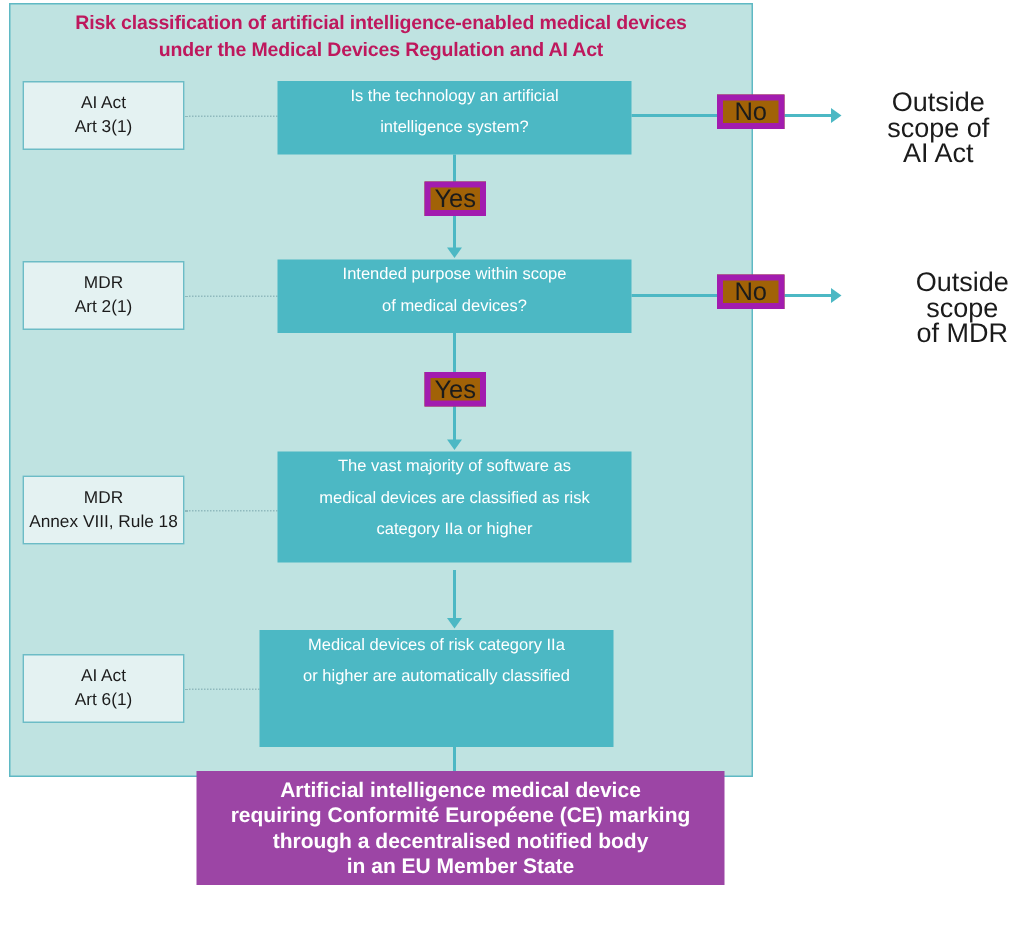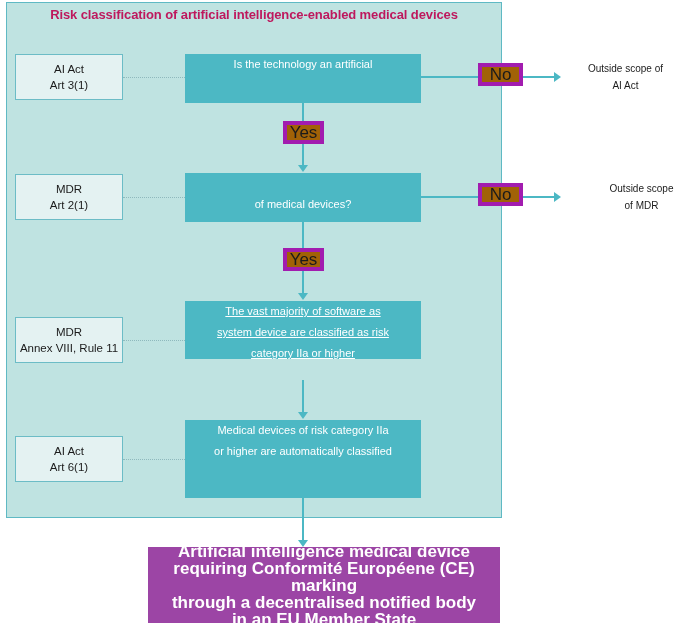--- a/index.html
+++ b/index.html
@@ -116,69 +116,70 @@
   .dotted-line {
     position: absolute;
     height: 0;
     border-top: 1px dotted #8fb9bd;
   }
 
   
   .outside-text {
     position: absolute;
     text-align: center;
-    font-size: 10px;
+    font-size: 18px;
     line-height: 17px;
     color: #1b1b1b;
   }
   .outside-text .txt { display: block; }
 
   
   #purple-box {
     position: absolute;
     left: 131px;
-    top: 547px;
+    top: 514px;
     width: 352px;
     height: 76px;
     background: #9c45a5;
     color: #ffffff;
-    font-size: 17px;
+    font-size: 14px;
     font-weight: bold;
     line-height: 17px;
     text-align: center;
     display: flex;
     align-items: center;
     justify-content: center;
     box-sizing: border-box;
     padding: 0 6px;
-    margin-left: 17px;
   }
   #purple-box .txt { display: block; width: 100%; }
 </style>
 </head>
 <body>
 
 <div id="panel"></div>
 
 <div id="title">
   <span class="l1">Risk classification of artificial intelligence-enabled medical devices</span>
+  <span class="l2">under the Medical Devices Regulation and AI Act</span>
 </div>
 
 <div class="dotted-line" style="left:123px; top:77px; width:62px;"></div>
 
 <div class="ref-box" style="left:15px; top:54px; width:108px; height:46px;">
   <span class="txt">
     <span>AI Act</span><br>
     <span>Art 3(1)</span>
   </span>
 </div>
 
 <div class="teal-box" style="left:185px; top:54px; width:236px; height:49px;">
   <span class="txt">
     <span>Is the technology an artificial</span><br>
+    <span>intelligence system?</span>
   </span>
 </div>
 
 <div class="h-line" style="left:421px; top:76px; width:57px;"></div>
 <div class="label-box" style="left:478px; top:63px; width:45px; height:23px;">No</div>
 <div class="h-line" style="left:523px; top:76px; width:32px;"></div>
 <div class="arrow-right" style="left:554px; top:72px;"></div>
 <div class="outside-text" style="left:568px; top:60px; width:115px;">
   <span class="txt">Outside scope of</span>
   <span class="txt">AI Act</span>
@@ -192,21 +193,21 @@
 
 <div class="ref-box" style="left:15px; top:174px; width:108px; height:46px;">
   <span class="txt">
     <span>MDR</span><br>
     <span>Art 2(1)</span>
   </span>
 </div>
 
 <div class="teal-box" style="left:185px; top:173px; width:236px; height:49px;">
   <span class="txt">
-    <br>
+    <span>Intended purpose within scope</span><br>
     <span>of medical devices?</span>
   </span>
 </div>
 
 <div class="h-line" style="left:421px; top:196px; width:57px;"></div>
 <div class="label-box" style="left:478px; top:183px; width:45px; height:23px;">No</div>
 <div class="h-line" style="left:523px; top:196px; width:32px;"></div>
 <div class="arrow-right" style="left:554px; top:192px;"></div>
 <div class="outside-text" style="left:584px; top:180px; width:115px;">
   <span class="txt">Outside scope</span>
@@ -215,45 +216,45 @@
 
 <div class="v-line" style="left:302px; top:222px; height:73px;"></div>
 <div class="label-box" style="left:283px; top:248px; width:41px; height:23px;">Yes</div>
 <div class="arrow-down" style="left:298px; top:293px;"></div>
 
 <div class="dotted-line" style="left:123px; top:340px; width:62px;"></div>
 
 <div class="ref-box" style="left:15px; top:317px; width:108px; height:46px;">
   <span class="txt">
     <span>MDR</span><br>
-    <span>Annex VIII, Rule 11</span>
-  </span>
-</div>
-
-<div class="teal-box" style="left:185px; top:301px; width:236px; height:58px;text-decoration:underline;">
+    <span>Annex VIII, Rule 18</span>
+  </span>
+</div>
+
+<div class="teal-box" style="left:185px; top:301px; width:236px; height:74px;">
   <span class="txt">
     <span>The vast majority of software as</span><br>
-    <span>system device are classified as risk</span><br>
+    <span>medical devices are classified as risk</span><br>
     <span>category IIa or higher</span>
   </span>
 </div>
 
 <div class="v-line" style="left:302px; top:380px; height:33px;"></div>
 <div class="arrow-down" style="left:298px; top:412px;"></div>
 
 <div class="dotted-line" style="left:123px; top:459px; width:62px;"></div>
 
 <div class="ref-box" style="left:15px; top:436px; width:108px; height:46px;">
   <span class="txt">
     <span>AI Act</span><br>
     <span>Art 6(1)</span>
   </span>
 </div>
 
-<div class="teal-box" style="left:185px; top:420px; width:236px; height:78px;">
+<div class="teal-box" style="left:173px; top:420px; width:236px; height:78px;">
   <span class="txt">
     <span>Medical devices of risk category IIa</span><br>
     <span>or higher are automatically classified</span><br>
   </span>
 </div>
 
 <div class="v-line" style="left:302px; top:498px; height:43px;"></div>
 <div class="arrow-down" style="left:298px; top:540px;"></div>
 
 <div id="purple-box">

